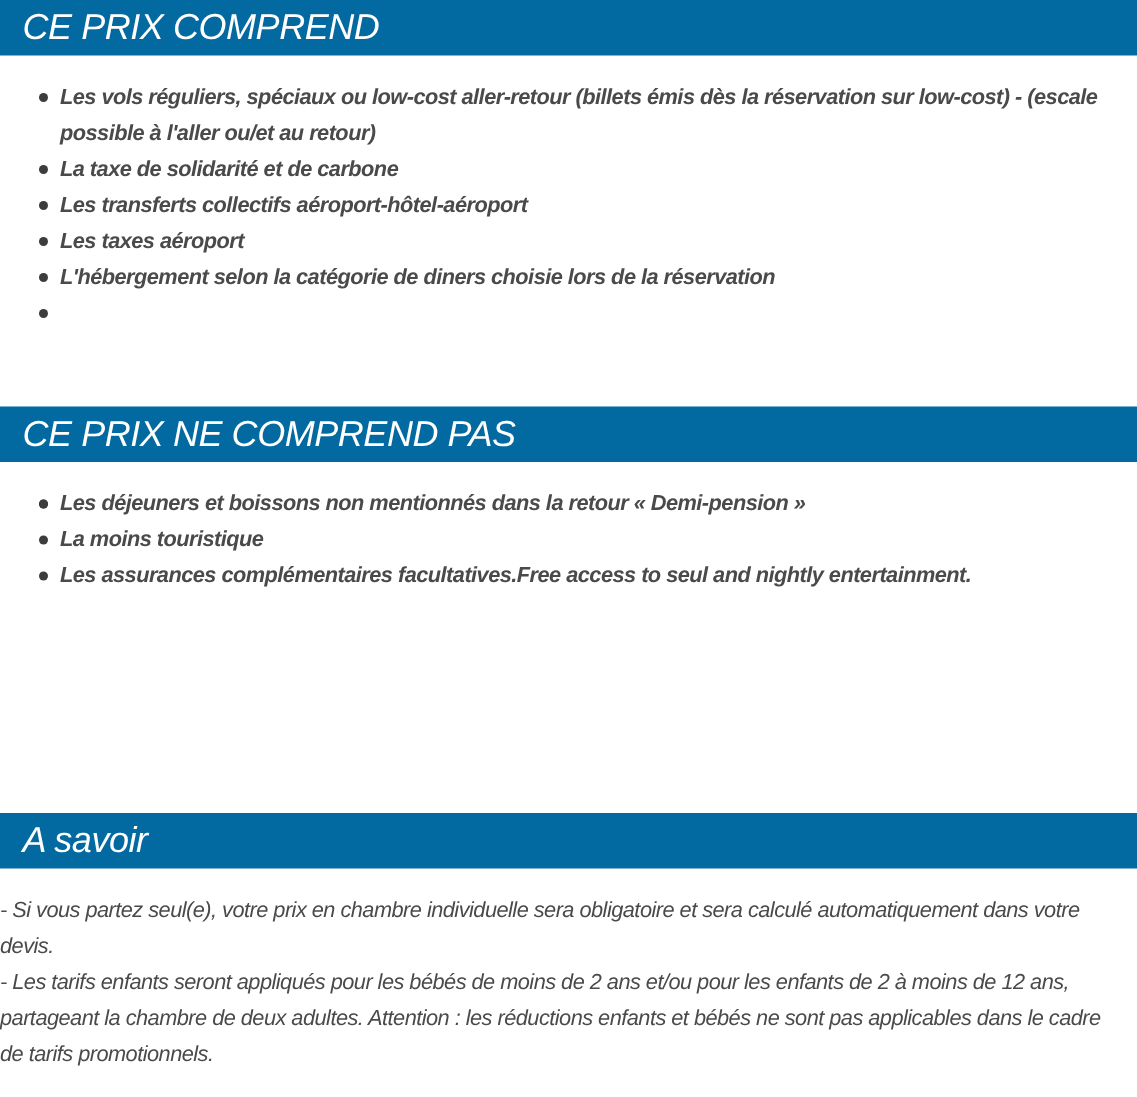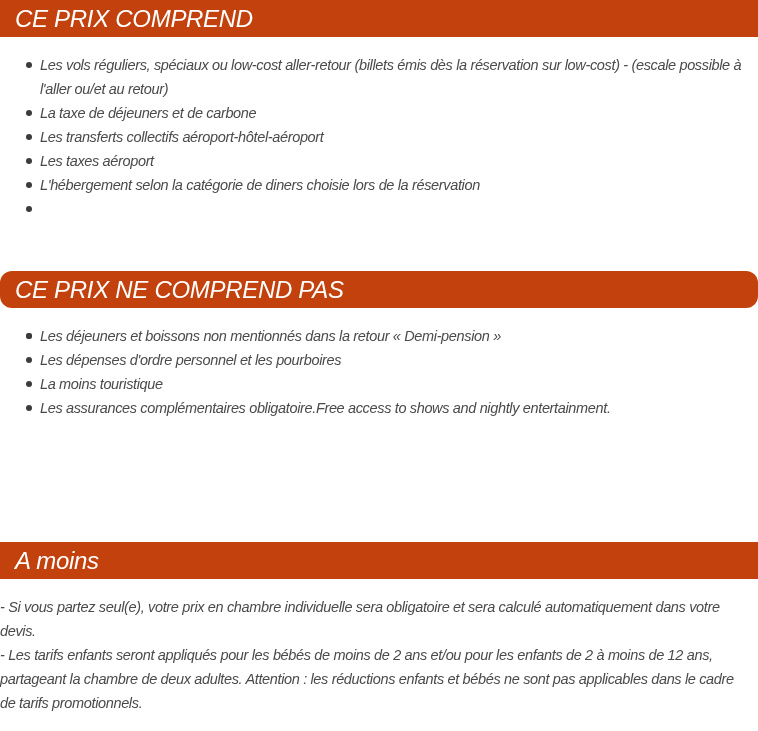--- a/index.html
+++ b/index.html
@@ -13,41 +13,42 @@
     overflow: hidden;
     font-family: "Liberation Sans", "DejaVu Sans", sans-serif;
     color: #4a4a4a;
     position: relative;
   }
   .section-header {
     position: absolute;
     left: 0;
     width: 758px;
     height: 37px;
-    background: #c2410c;
+    background: #0369a1;
     color: #ffffff;
     font-style: italic;
     font-weight: normal;
     font-size: 24px;
     line-height: 37px;
     padding-left: 15px;
     box-sizing: border-box;
     letter-spacing: -0.3px;
   }
   .section-header.h1 { top: 0; }
-  .section-header.h2 { top: 271px; border-radius: 12px; }
+  .section-header.h2 { top: 271px; }
   .section-header.h3 { top: 542px; }
 
   ul.item-list {
     position: absolute;
     left: 0;
     width: 758px;
     margin: 0;
     padding: 0;
     list-style: none;
+    font-weight: bold;
   }
   ul.item-list.l1 { top: 53px; }
   ul.item-list.l2 { top: 324px; }
   ul.item-list li {
     position: relative;
     padding-left: 40px;
     padding-right: 6px;
     font-size: 14.5px;
     font-style: italic;
     line-height: 24px;
@@ -77,33 +78,32 @@
   .notes p {
     margin: 0;
   }
 </style>
 </head>
 <body>
 
 <div class="section-header h1">CE PRIX COMPREND</div>
 <ul class="item-list l1">
   <li><span class="bullet"></span><span>Les vols réguliers, spéciaux ou low-cost aller-retour (billets émis dès la réservation sur low-cost) - (escale possible à l'aller ou/et au retour)</span></li>
-  <li><span class="bullet"></span><span>La taxe de déjeuners et de carbone</span></li>
+  <li><span class="bullet"></span><span>La taxe de solidarité et de carbone</span></li>
   <li><span class="bullet"></span><span>Les transferts collectifs aéroport-hôtel-aéroport</span></li>
   <li><span class="bullet"></span><span>Les taxes aéroport</span></li>
   <li><span class="bullet"></span><span>L'hébergement selon la catégorie de diners choisie lors de la réservation</span></li>
   <li><span class="bullet"></span></li>
 </ul>
 
 <div class="section-header h2">CE PRIX NE COMPREND PAS</div>
 <ul class="item-list l2">
   <li><span class="bullet"></span></li>
   <li><span class="bullet"></span><span>Les déjeuners et boissons non mentionnés dans la retour « Demi-pension »</span></li>
-  <li><span class="bullet"></span><span>Les dépenses d'ordre personnel et les pourboires</span></li>
   <li><span class="bullet"></span><span>La moins touristique</span></li>
-  <li><span class="bullet"></span><span>Les assurances complémentaires obligatoire.Free access to shows and nightly entertainment.</span></li>
+  <li><span class="bullet"></span><span>Les assurances complémentaires facultatives.Free access to seul and nightly entertainment.</span></li>
 </ul>
 
-<div class="section-header h3">A moins</div>
+<div class="section-header h3">A savoir</div>
 <div class="notes">
   <p>- Si vous partez seul(e), votre prix en chambre individuelle sera obligatoire et sera calculé automatiquement dans votre devis.</p>
   <p>- Les tarifs enfants seront appliqués pour les bébés de moins de 2 ans et/ou pour les enfants de 2 à moins de 12 ans, partageant la chambre de deux adultes. Attention : les réductions enfants et bébés ne sont pas applicables dans le cadre de tarifs promotionnels.</p>
 </div>
 
 </body></html>

